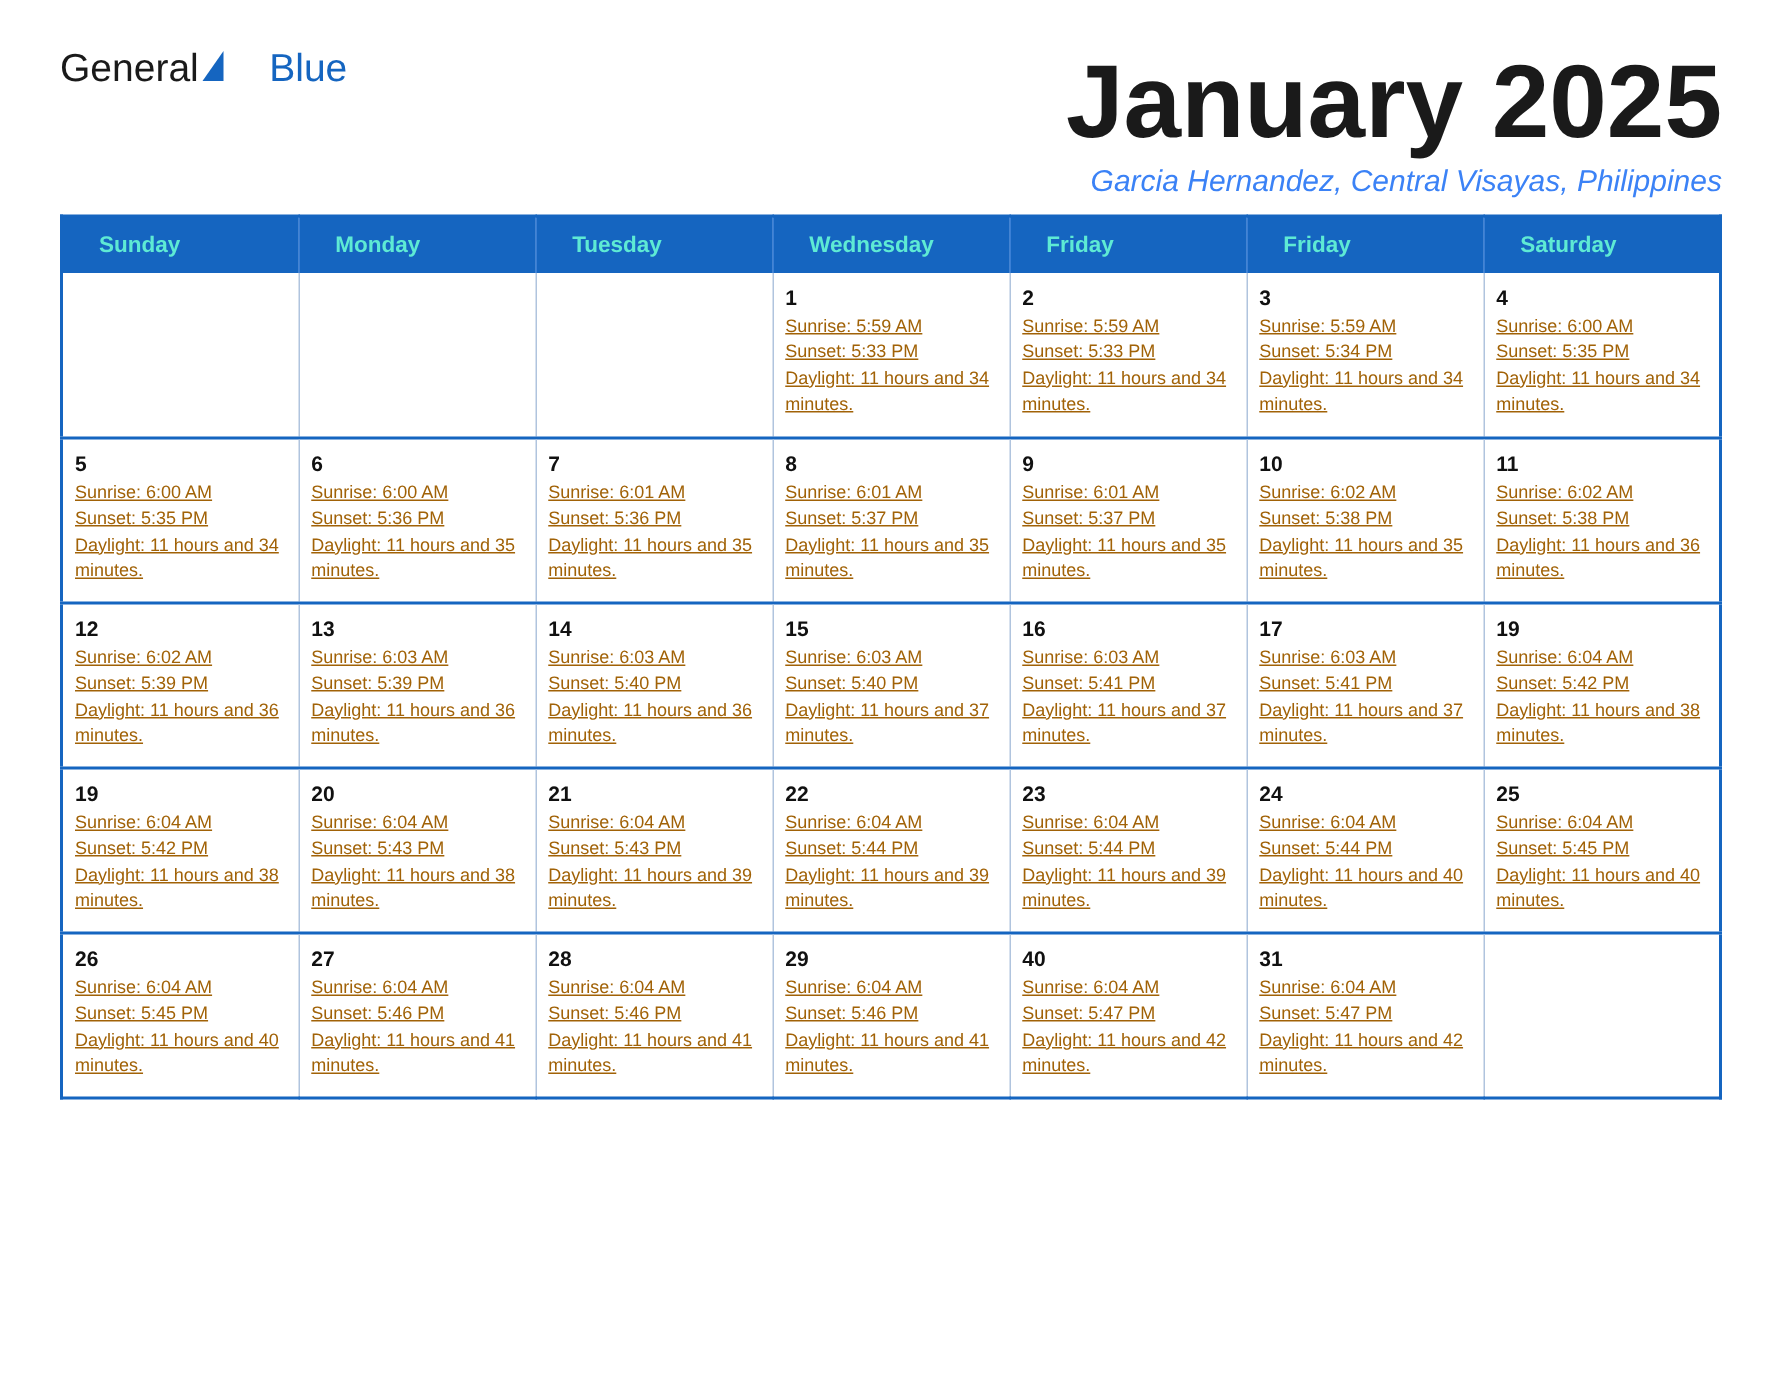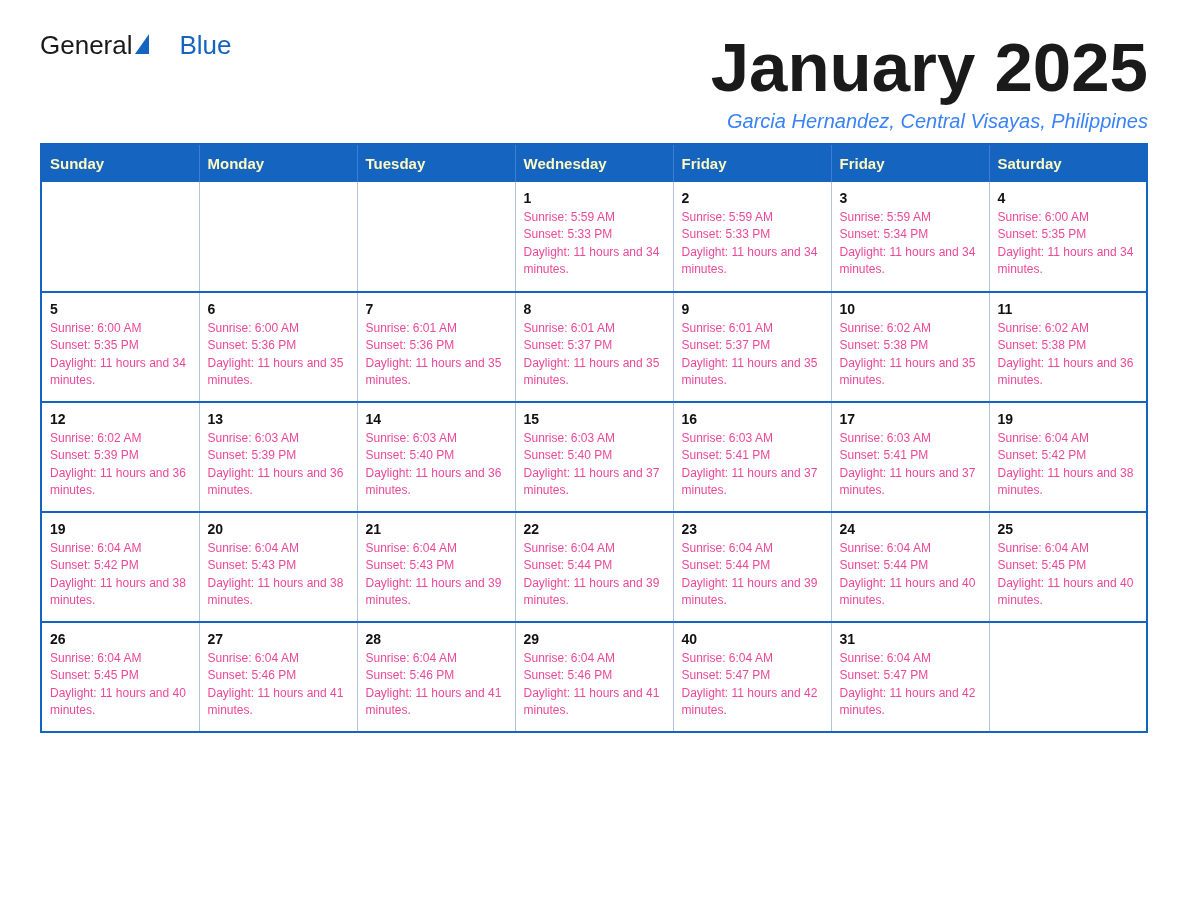--- a/index.html
+++ b/index.html
@@ -60,24 +60,24 @@
       font-style: italic;
     }
     .calendar-table {
       width: 100%;
       border-collapse: collapse;
       margin-top: 10px;
       border: 2px solid #1565c0;
     }
     .calendar-table thead tr th {
       background-color: #1565c0;
-      color: #fef9c3;
+      color: #5eead4;
       font-size: 15px;
       font-weight: bold;
-      padding: 10px 8px;
+      padding: 10px 24px;
       text-align: left;
       border-right: 1px solid #3a7fd5;
     }
     .calendar-table thead tr th:last-child {
       border-right: none;
     }
     .calendar-table tbody tr td {
       vertical-align: top;
       padding: 8px 8px;
       font-size: 12.5px;
@@ -97,22 +97,23 @@
     }
     .day-number {
       font-size: 14px;
       font-weight: bold;
       color: #111;
       display: block;
       margin-bottom: 3px;
     }
     .day-info {
       font-size: 12px;
-      color: #ec4899;
+      color: #a16207;
       line-height: 1.45;
+      text-decoration: underline;
     }
     .empty-cell {
       background: #fff;
     }
   </style>
 </head>
 <body>
 
 <div class="header-area">
   <div class="logo-area">

